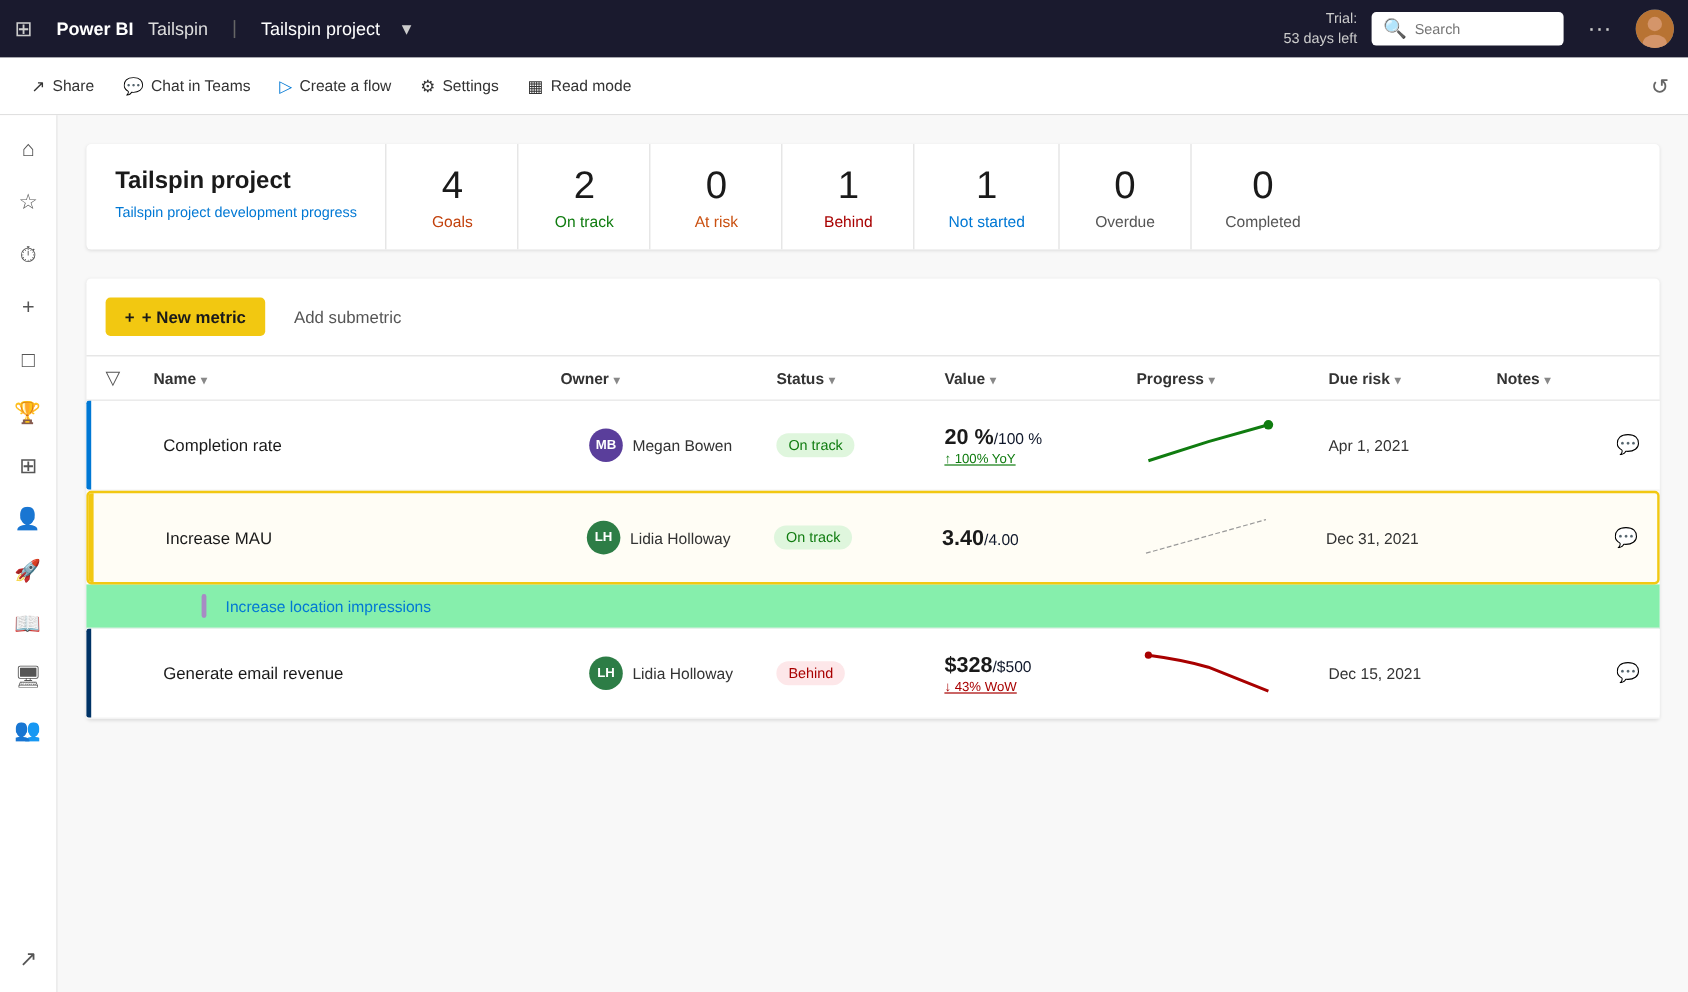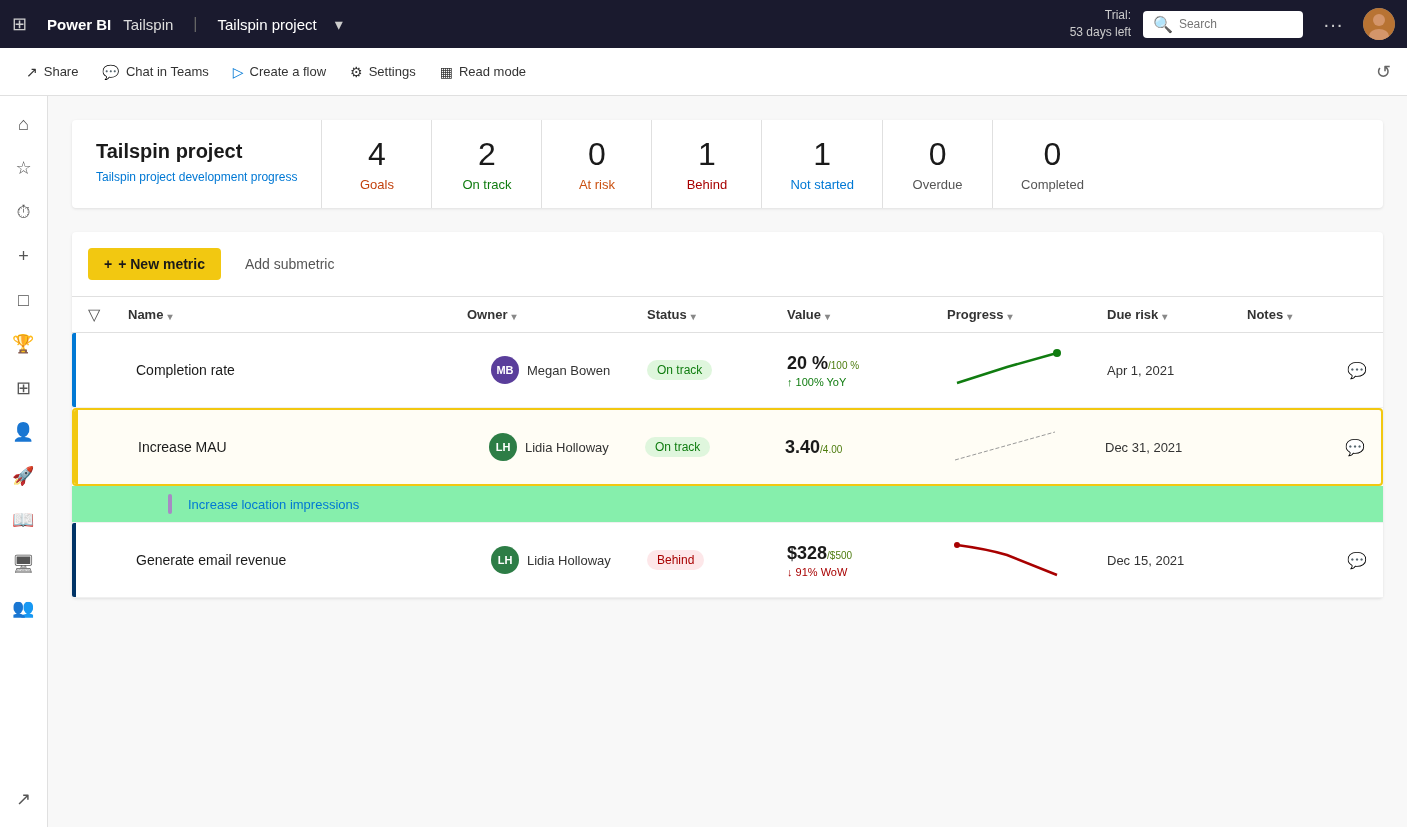--- a/index.html
+++ b/index.html
@@ -197,22 +197,22 @@
     .status-badge {
       display: inline-flex; align-items: center;
       padding: 3px 10px; border-radius: 12px;
       font-size: 12px; font-weight: 500;
     }
     .status-on-track { background: #dff6dd; color: #107c10; }
     .status-behind { background: #fde7e9; color: #a80000; }
 
     .value-cell { font-size: 14px; color: #1a1a1a; }
     .value-main { font-size: 18px; font-weight: 600; }
-    .value-target { font-size: 10px; color: #4d7c0f; }
-    .value-change { font-size: 11px; color: #107c10; margin-top: 2px; }
+    .value-target { font-size: 13px; color: #0f172a; }
+    .value-change { font-size: 11px; color: #107c10; margin-top: 2px; text-decoration: underline; }
     .value-change.down { color: #a80000; }
 
     .progress-cell { position: relative; height: 50px; }
 
     .due-date-cell { font-size: 13px; color: #333; }
     .notes-cell { display: flex; justify-content: flex-end; }
     .notes-icon { color: #555; font-size: 16px; cursor: pointer; }
     .subrow-name { font-size: 13px; color: #0078d4; cursor: pointer; }
   </style>
 </head>
@@ -433,21 +433,21 @@
     <div class="metric-name">Generate email revenue</div>
     <div class="owner-cell">
       <div class="avatar-circle avatar-lh">LH</div>
       <span>Lidia Holloway</span>
     </div>
     <div>
       <span class="status-badge status-behind">Behind</span>
     </div>
     <div class="value-cell">
       <div><span class="value-main">$328</span><span class="value-target">/$500</span></div>
-      <div class="value-change down">↓ 91% WoW</div>
+      <div class="value-change down">↓ 43% WoW</div>
     </div>
     <div class="progress-cell">
       <svg width="120" height="48" viewBox="0 0 120 48">
       <path d="M10,10 Q40,14 60,20 Q80,28 110,40" fill="none" stroke="#a80000" stroke-width="2.5"></path>
       <circle cx="10" cy="10" r="3" fill="#a80000"></circle>
     </svg>
     </div>
     <div class="due-date-cell">Dec 15, 2021</div>
     <div class="notes-cell">
                 <span class="notes-icon">💬</span>

